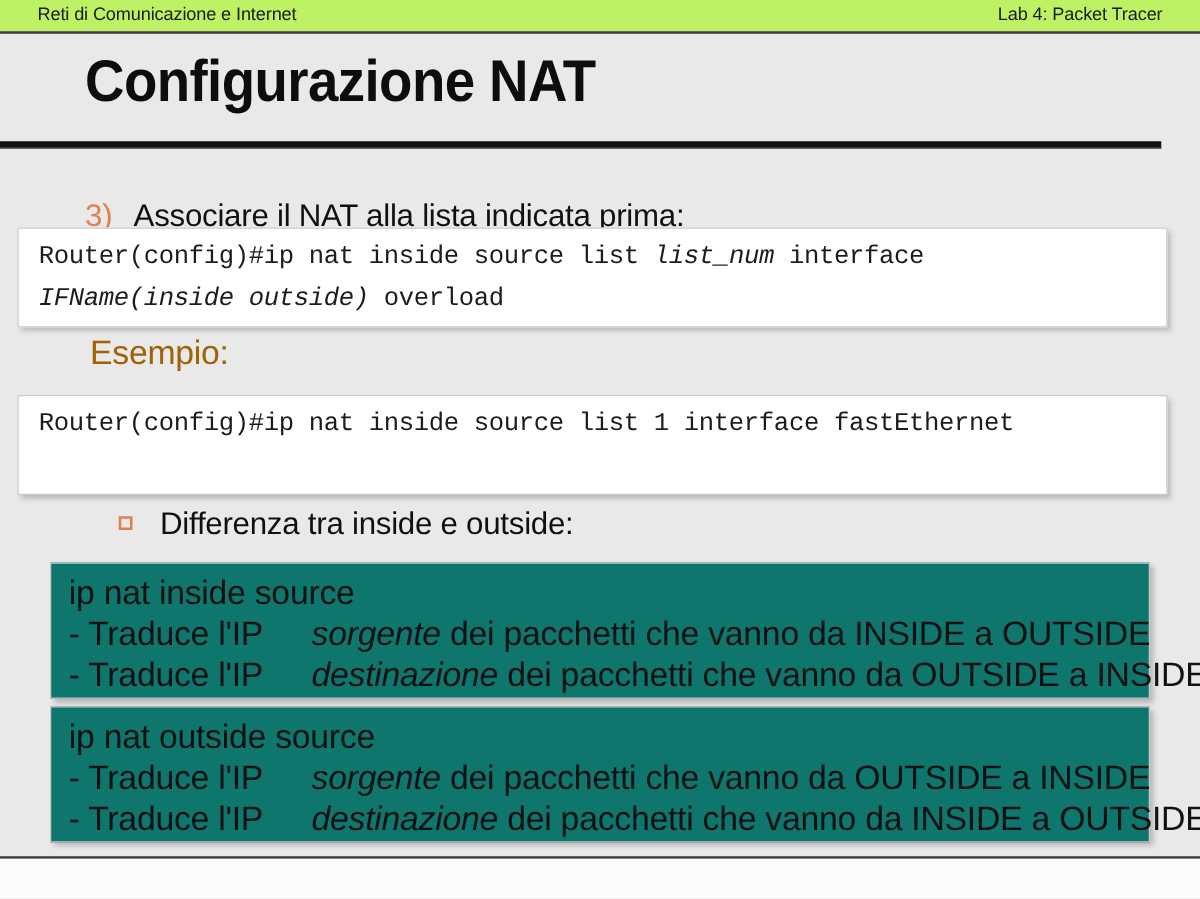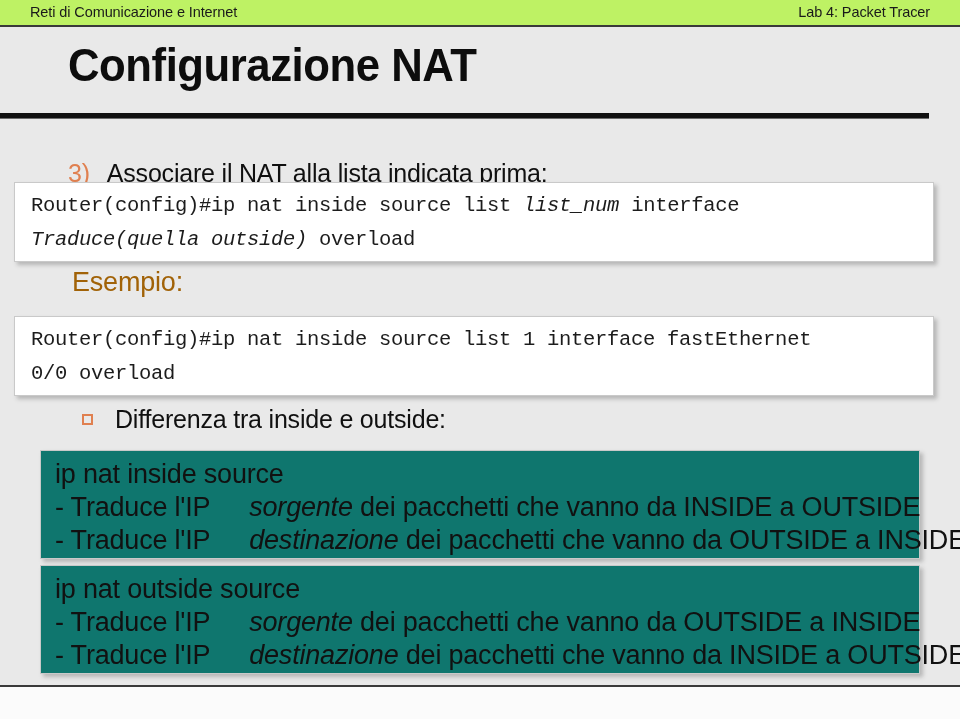--- a/index.html
+++ b/index.html
@@ -70,21 +70,21 @@
   #code-box-2 { left: 14px; top: 316px; width: 920px; height: 80px; }
 
   
   .esempio {
     position: absolute; left: 72px; top: 267px;
     font-size: 27px; color: #a16207; letter-spacing: -0.2px;
   }
 
   
   .bullet-line {
-    position: absolute; left: 82px; top: 405px;
+    position: absolute; left: 95px; top: 405px;
     font-size: 25px; color: #101010; white-space: nowrap;
     letter-spacing: -0.2px;
   }
   .sq-bullet {
     display: inline-block; width: 11px; height: 11px;
     border: 2px solid #e08050; background: transparent;
     margin-right: 22px; vertical-align: 3px;
   }
 
   
@@ -126,28 +126,27 @@
 
   <div class="slide-title">Configurazione NAT</div>
   <div class="title-rule"></div>
 
   <div class="step-line">
     <span class="step-num">3)</span><span>Associare il NAT alla lista indicata prima:</span>
   </div>
 
   <div class="code-box" id="code-box-1">
     <div><span>Router(config)#ip nat inside source list </span><i>list_num</i><span> interface</span></div>
-    <div><i>Traduce(quella outside)</i><span> overload</span></div>
+    <div><i>IFName(inside outside)</i><span> overload</span></div>
   </div>
 
   <div class="esempio">Esempio:</div>
 
   <div class="code-box" id="code-box-2">
     <div>Router(config)#ip nat inside source list 1 interface fastEthernet</div>
-    <div>0/0 overload</div>
   </div>
 
   <div class="bullet-line">
     <span class="sq-bullet"></span><span>Differenza tra inside e outside:</span>
   </div>
 
   <div class="info-box" id="info-box-inside">
     <div class="line">ip nat inside source</div>
     <div class="line"><span>- Traduce l'IP </span><i>sorgente</i><span> dei pacchetti che vanno da INSIDE a OUTSIDE</span></div>
     <div class="line"><span>- Traduce l'IP </span><i>destinazione</i><span> dei pacchetti che vanno da OUTSIDE a INSIDE</span></div>

